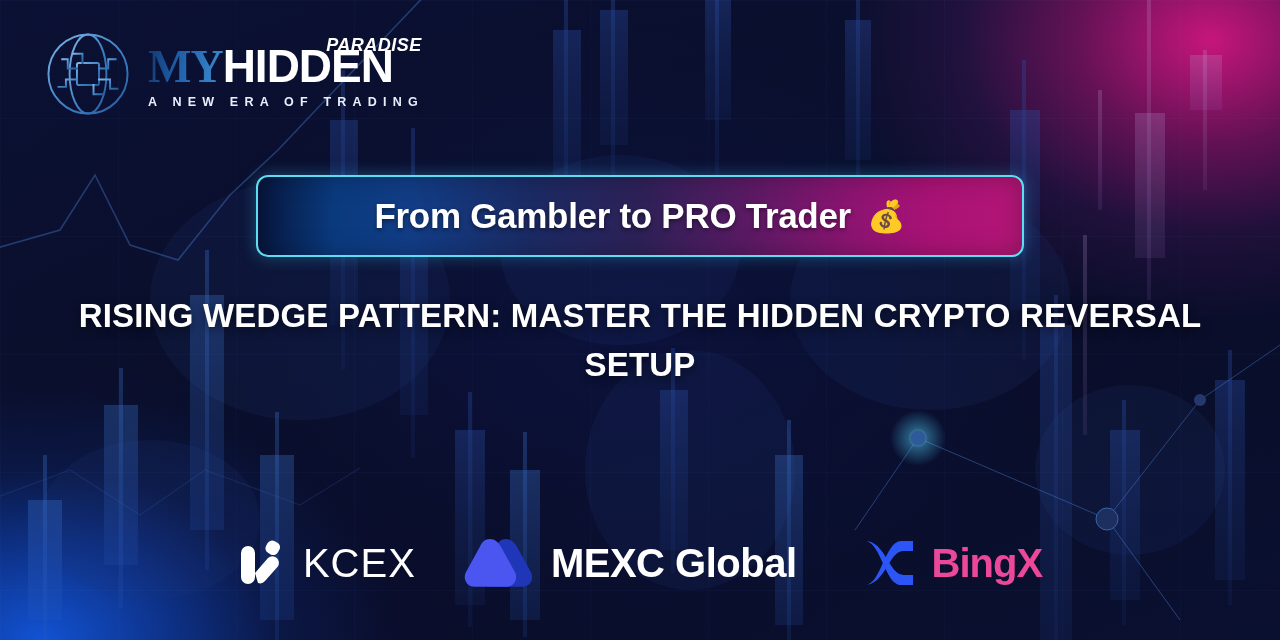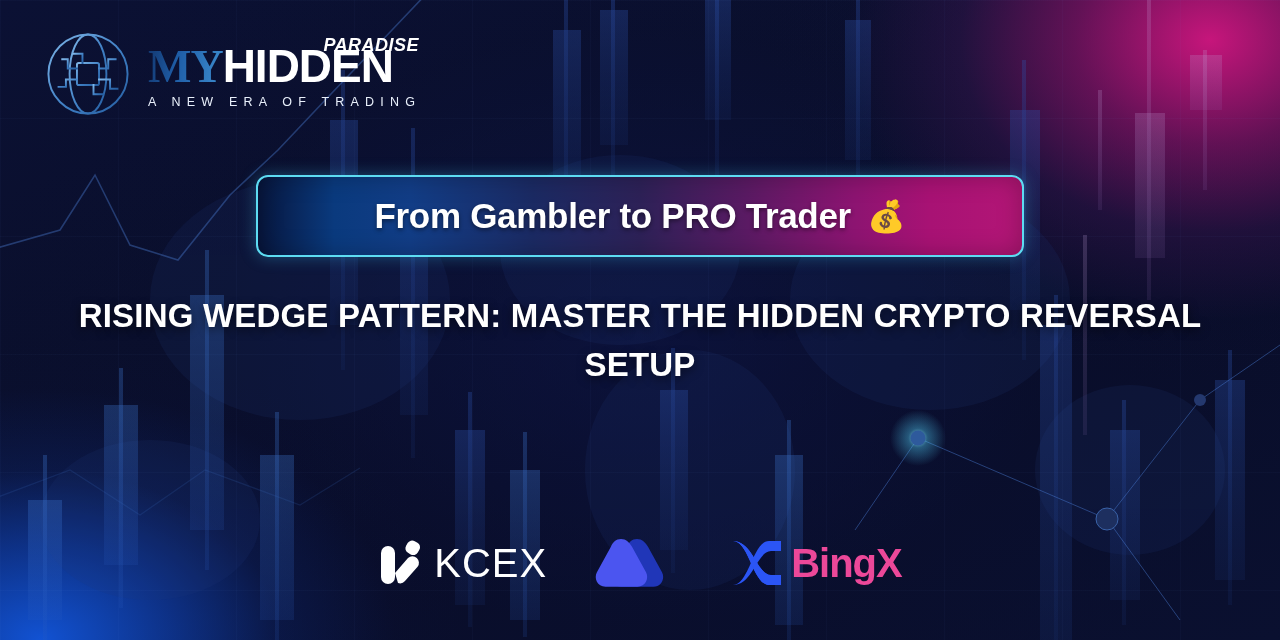--- a/index.html
+++ b/index.html
@@ -51,21 +51,21 @@
     font-size:46px; font-weight:bold; line-height:1;
     letter-spacing:-1px; white-space:nowrap;
   }
   .logo-my{
     background:linear-gradient(100deg,#12366e 0%, #1f5ea8 40%, #3e8ed0 100%);
     -webkit-background-clip:text; background-clip:text;
     color:transparent;font-family:Liberation Serif, serif; -webkit-text-fill-color:transparent;
   }
   .logo-crypto{ color:#ffffff; }
   .logo-tagline{
-    margin-top:5px; font-size:12.5px; font-weight:normal;
+    margin-top:5px; font-size:12.5px; font-weight:bold;
     color:#e9f0fb; letter-spacing:6.2px; white-space:nowrap;
     text-align:center;
   }
 
   
   .banner{
     position:absolute; left:256px; top:175px;
     width:768px; height:82px;
     border-radius:12px;
     border:2px solid #5ddcf2;
@@ -91,21 +91,21 @@
     color:#ffffff; letter-spacing:.2px;
     text-shadow:0 3px 10px rgba(0,0,0,.55);
     padding:0 46px;
   }
 
   
   .partners{
     position:absolute; left:0; right:0; top:536px;
     display:flex; align-items:center; justify-content:center; gap:46px;
   }
-  .partner{ display:flex; align-items:center; gap:8px; }
+  .partner{ display:flex; align-items:center; gap:17px; }
   .partner-name{
     font-size:40px; font-weight:bold; color:#ffffff; letter-spacing:0px;
     white-space:nowrap;
   }
   .kcex-name{ letter-spacing:1px; font-weight:500; }
   .mexc-name{ letter-spacing:-.5px; }
   .bingx-name{ color:#ec4899; letter-spacing:-1px; }
   .mark{ display:block; flex:none; }
 </style>
 </head>
@@ -263,20 +263,21 @@
         </g>
       </svg>
       <span class="partner-name kcex-name">KCEX</span>
     </div>
 
     <div class="partner">
       <svg class="mark" width="72" height="54" viewBox="0 0 72 54">
         <path d="M44 3 c5 0 8.5 3.4 11 7.8 l14 25.5 c3.2 6 -0.4 14.5 -8.6 14.5 H28.5 c-8.2 0 -11.8 -8.5 -8.6 -14.5 l14 -25.5 C35.5 6.4 39 3 44 3 z" fill="#2036b8"></path>
         <path d="M28 3 c5 0 8.5 3.4 11 7.8 l14 25.5 c3.2 6 -0.4 14.5 -8.6 14.5 H12.5 c-8.2 0 -11.8 -8.5 -8.6 -14.5 l14 -25.5 C19.5 6.4 23 3 28 3 z" fill="#4b55f0"></path>
       </svg>
+      <span class="partner-name mexc-name">MEXC Global</span>
     </div>
 
     <div class="partner">
       <svg class="mark" width="72" height="54" viewBox="0 0 72 54">
         <path d="M2 5 h20 c16 0 20 44 36 44 h12 v-10 h-10 C46 39 42 5 22 5 z" fill="#2b55f5" transform="translate(0,0)"></path>
         <path d="M2 49 h20 c16 0 20 -44 36 -44 h12 v10 h-10 C46 15 42 49 22 49 z" fill="#2b55f5"></path>
         <path d="M2 5 h20 c16 0 20 44 36 44 h12 v-10 h-10 C46 39 42 5 22 5 z" fill="#2b55f5"></path>
       </svg>
       <span class="partner-name bingx-name">BingX</span>
     </div>

